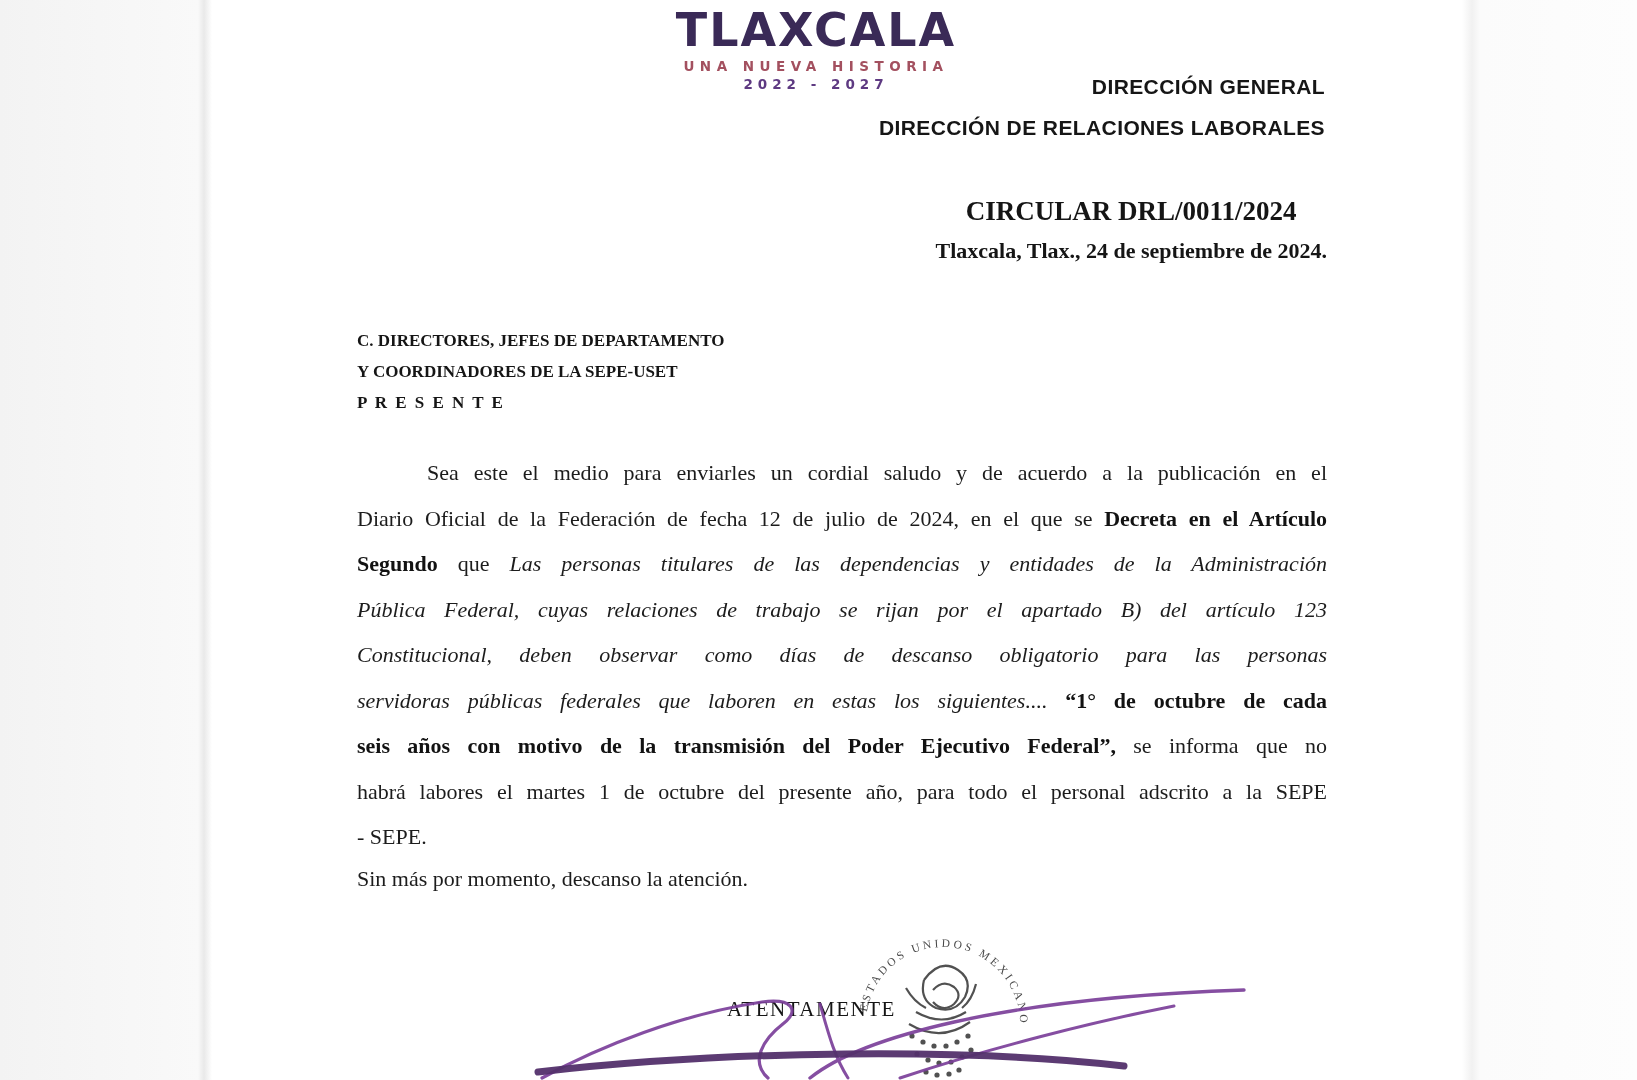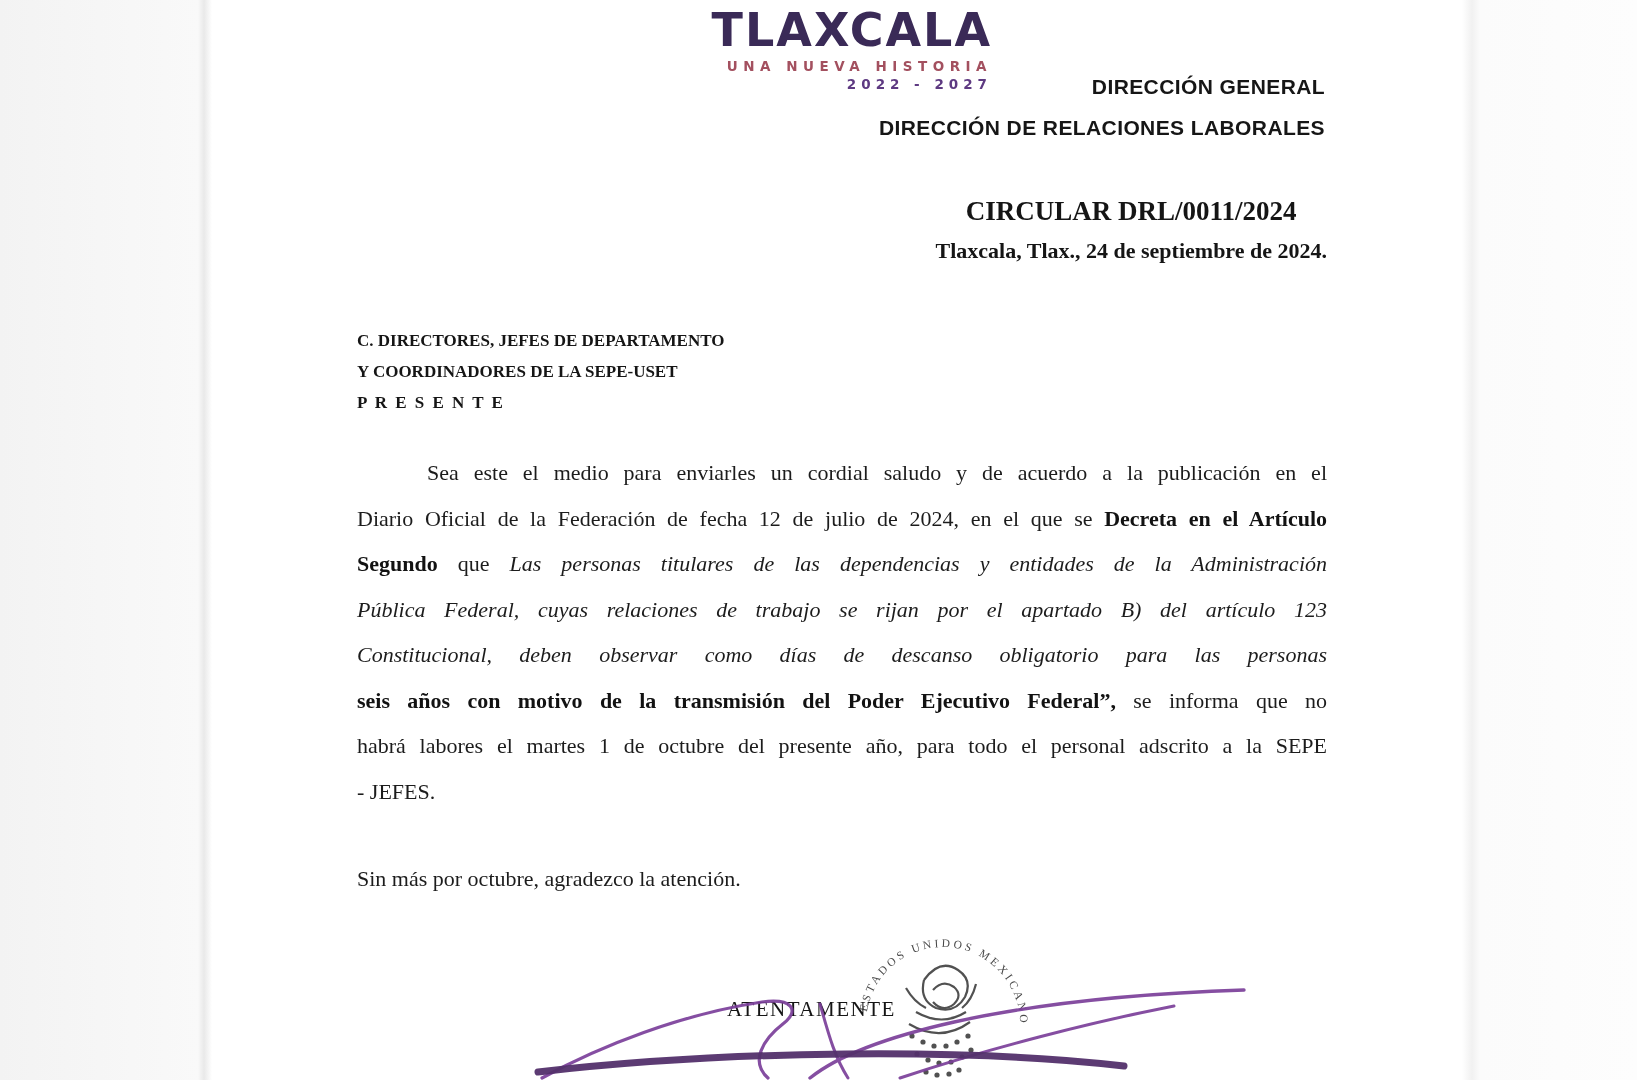--- a/index.html
+++ b/index.html
@@ -3,21 +3,21 @@
 <meta charset="utf-8">
 <style>
   html,body{margin:0;padding:0;background:#ffffff;}
   .canvas{
     position:relative;width:1637px;height:1080px;overflow:hidden;
     background:linear-gradient(90deg,#f3f3f3 0px,#f9f9f9 198px,#e9e9e9 204px,#ffffff 212px,#ffffff 1462px,#f1f1f1 1472px,#fbfbfb 1480px,#fdfdfd 100%);
     font-family:"Liberation Serif","DejaVu Serif",serif;color:#1e1e1e;
   }
   .doc{position:absolute;inset:0;filter:blur(0.45px);}
   
-  .logo{position:absolute;left:640px;top:6px;width:352px;text-align:right;}
+  .logo{position:absolute;left:640px;top:6px;width:352px;text-align:center;}
   .logo .wordmark{font-family:"DejaVu Sans","Liberation Sans",sans-serif;font-weight:800;font-size:46px;letter-spacing:2px;color:#3a2a57;line-height:48px;}
   .logo .tagline{margin-top:4px;font-family:"DejaVu Sans","Liberation Sans",sans-serif;font-weight:700;font-size:13.5px;letter-spacing:5.5px;color:#a3505f;}
   .logo .years{margin-top:2px;font-family:"DejaVu Sans","Liberation Sans",sans-serif;font-weight:700;font-size:13.5px;letter-spacing:5px;color:#5e3a82;}
   
   .letterhead{position:absolute;right:312px;top:66px;text-align:right;font-family:Liberation Sans, sans-serif;font-weight:700;font-size:21px;letter-spacing:0.4px;color:#161616;line-height:41px;}
   
   .refblock{position:absolute;right:310px;top:196px;text-align:center;}
   .refblock .circ{font-weight:700;font-size:27px;color:#151515;}
   .refblock .date{margin-top:11px;font-weight:700;font-size:22px;color:#151515;}
   
@@ -63,26 +63,27 @@
       <div>Y COORDINADORES DE LA SEPE-USET</div>
       <div class="sp">P R E S E N T E</div>
     </div>
 
     <div class="bodytext" id="body-lines">
         <div class="bline indent just"><span class="">Sea este el medio para enviarles un cordial saludo y de acuerdo a la publicación en el</span></div>
         <div class="bline just"><span class="">Diario Oficial de la Federación de fecha 12 de julio de 2024, en el que se </span><span class="b ">Decreta en el Artículo</span></div>
         <div class="bline just"><span class="b ">Segundo</span><span class=""> que </span><span class="i">Las personas titulares de las dependencias y entidades de la Administración</span></div>
         <div class="bline just"><span class="i">Pública Federal, cuyas relaciones de trabajo se rijan por el apartado B) del artículo 123</span></div>
         <div class="bline just"><span class="i">Constitucional, deben observar como días de descanso obligatorio para las personas</span></div>
+        <div class="bline just"><span class="i">servidoras públicas federales que laboren en estas los siguientes....</span><span class="b "> “1° de octubre de cada</span></div>
         <div class="bline just"><span class="b ">seis años con motivo de la transmisión del Poder Ejecutivo Federal”,</span><span class=""> se informa que no</span></div>
         <div class="bline just"><span class="">habrá labores el martes 1 de octubre del presente año, para todo el personal adscrito a la SEPE</span></div>
-        <div class="bline"><span class="">- JEFES.</span></div>
+        <div class="bline"><span class="">- SEPE.</span></div>
       </div>
 
-    <div class="closing">Sin más por octubre, agradezco la atención.</div>
+    <div class="closing">Sin más por momento, descanso la atención.</div>
 
     <div class="salutation">ATENTAMENTE</div>
 
     <svg class="seal" viewBox="0 0 208 170">
       <defs>
         <path id="sealArc" d="M 30,114 A 77,77 0 0 1 184,114"></path>
       </defs>
       <g fill="#2f2f2f" opacity="0.88">
         <text font-size="11.5" letter-spacing="3" font-family="Liberation Serif, serif">
           <textPath href="#sealArc" startOffset="5%">ESTADOS UNIDOS MEXICANOS</textPath>

